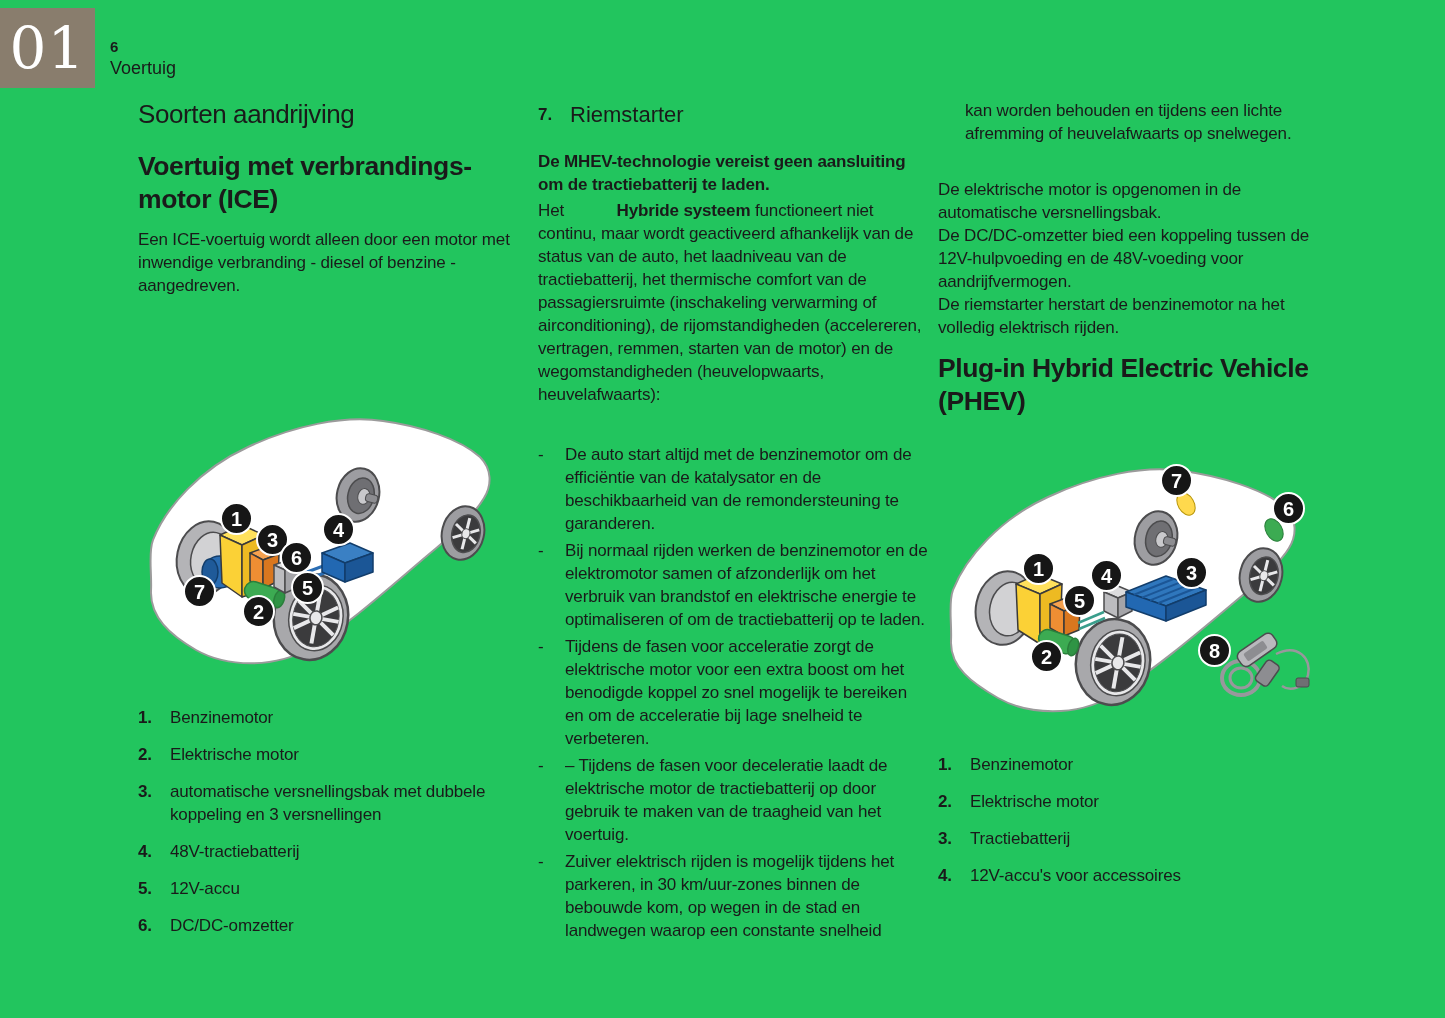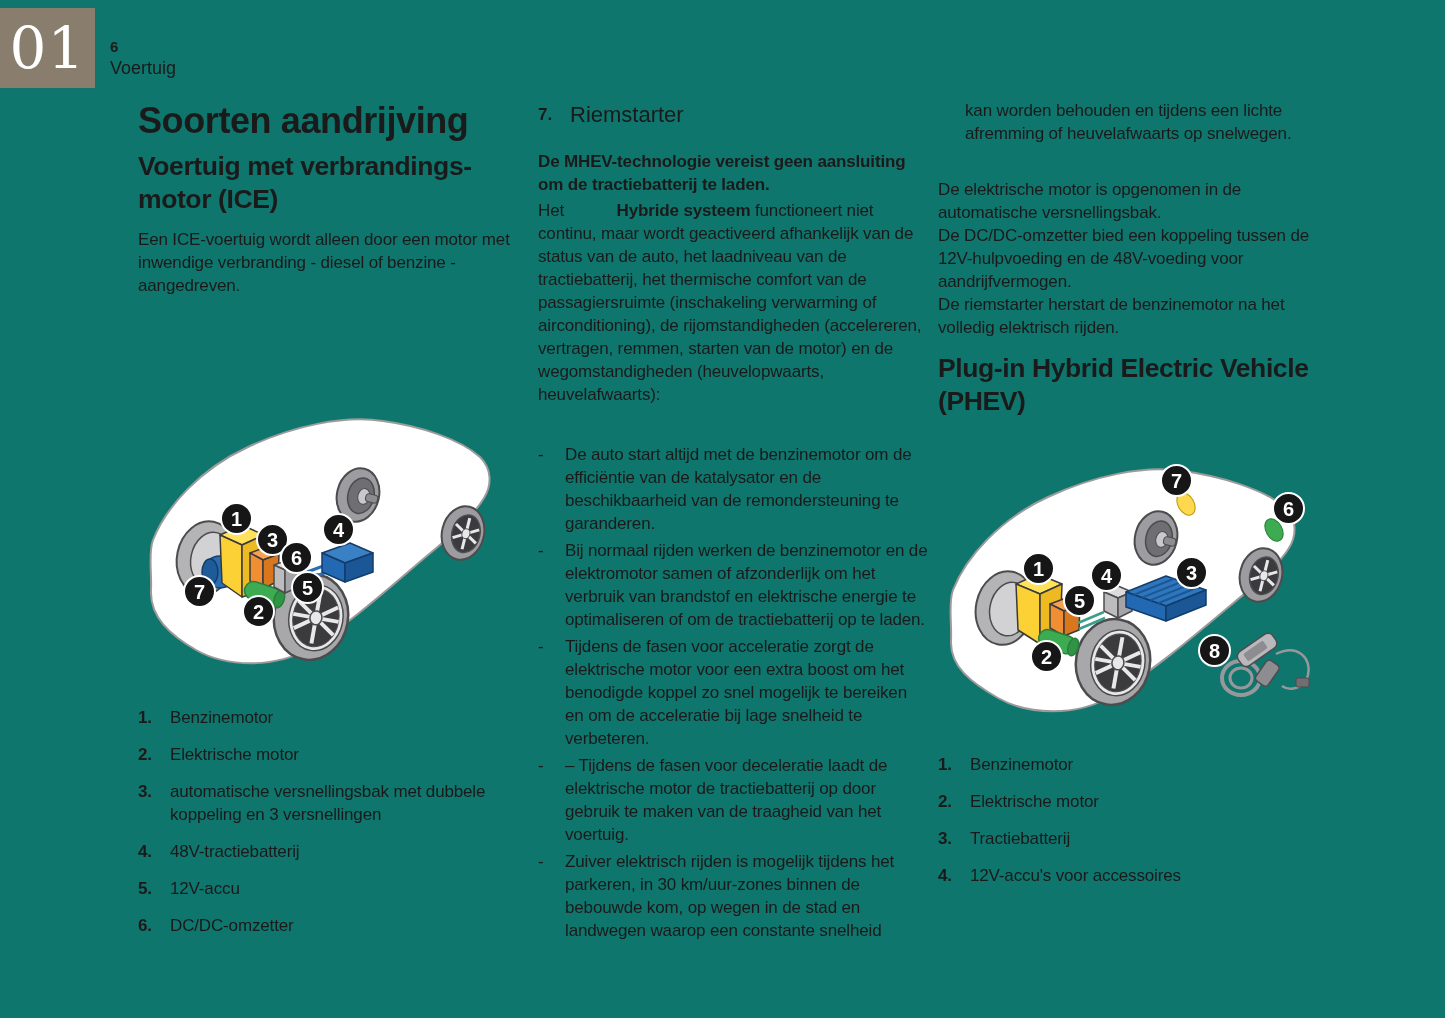--- a/index.html
+++ b/index.html
@@ -1,39 +1,39 @@
 <!DOCTYPE html>
 <html><head>
 <meta charset="utf-8">
 <style>
   html,body{margin:0;padding:0;}
   body{
     width:1445px;height:1018px;position:relative;background:#ffffff;
     font-family:"Liberation Sans",sans-serif;color:#1a1a1a;
     -webkit-font-smoothing:antialiased;overflow:hidden;
   }
-  .page{position:absolute;inset:0;background:#0f766e;}
+  .page{position:absolute;inset:0;background:#22c55e;}
 
   
   .chapter-box{
     position:absolute;left:0;top:8px;width:95px;height:80px;background:#897d6d;
     color:#fff;display:flex;align-items:center;justify-content:center;
     font-family:"DejaVu Serif",serif;font-size:58px;font-weight:400;letter-spacing:1px;
   }
   .page-num{position:absolute;left:110px;top:38px;font-size:15px;font-weight:700;}
   .section-name{position:absolute;left:110px;top:58px;font-size:18px;}
 
   
   .col{position:absolute;top:0;height:1018px;}
   .col-left{left:138px;width:378px;}
   .col-mid{left:538px;width:390px;}
   .col-right{left:938px;width:384px;}
   .col > *{position:absolute;left:0;right:0;margin:0;}
 
-  h1{font-size:36px;font-weight:700;letter-spacing:-0.4px;line-height:1.15;}
+  h1{font-size:26px;font-weight:400;letter-spacing:-0.4px;line-height:1.15;}
   h2{font-size:26.5px;font-weight:700;letter-spacing:-0.4px;line-height:1.23;}
   p,li{font-size:17px;line-height:23px;letter-spacing:-0.15px;}
   .bold{font-weight:700;}
   strong{font-weight:700;margin-left:48px;}
 
   .num-row{display:flex;}
   .num-row .num{flex:0 0 32px;font-weight:700;font-size:17px;line-height:23px;}
   .num-row .lbl{font-size:22px;line-height:23px;}
 
   ol.legend{list-style:none;padding:0;}

